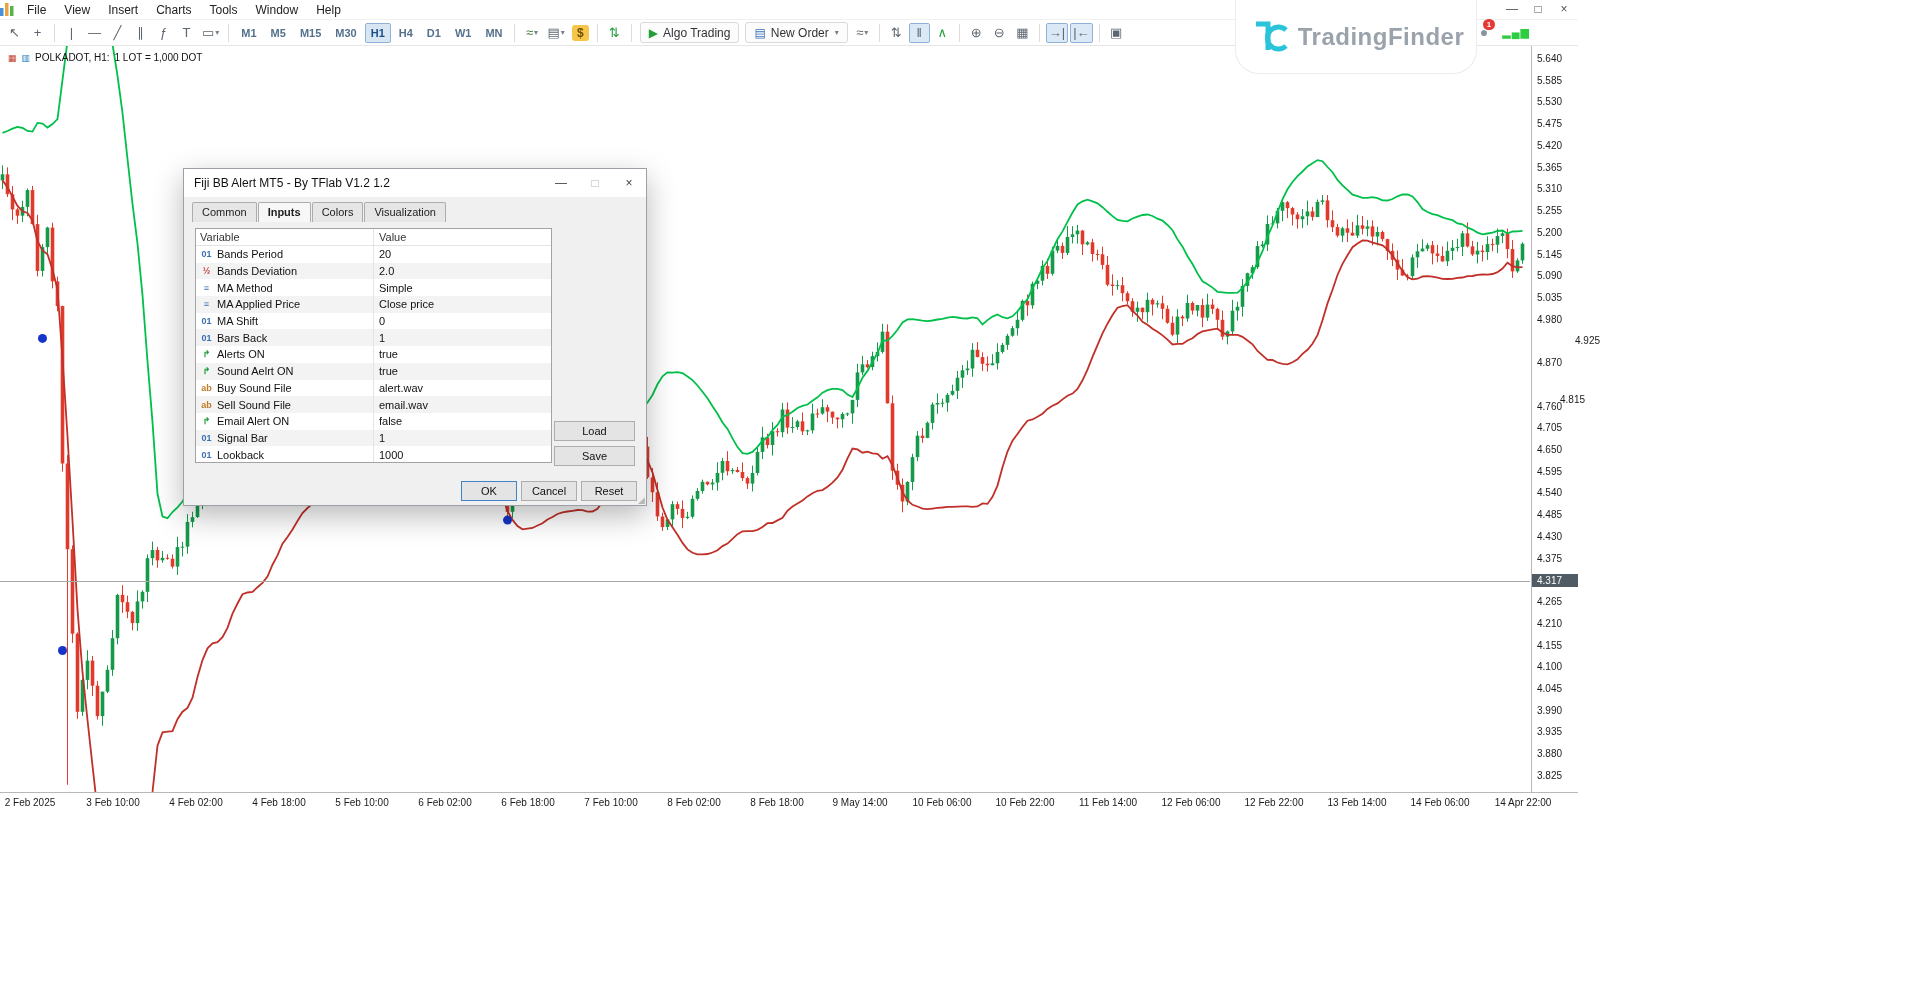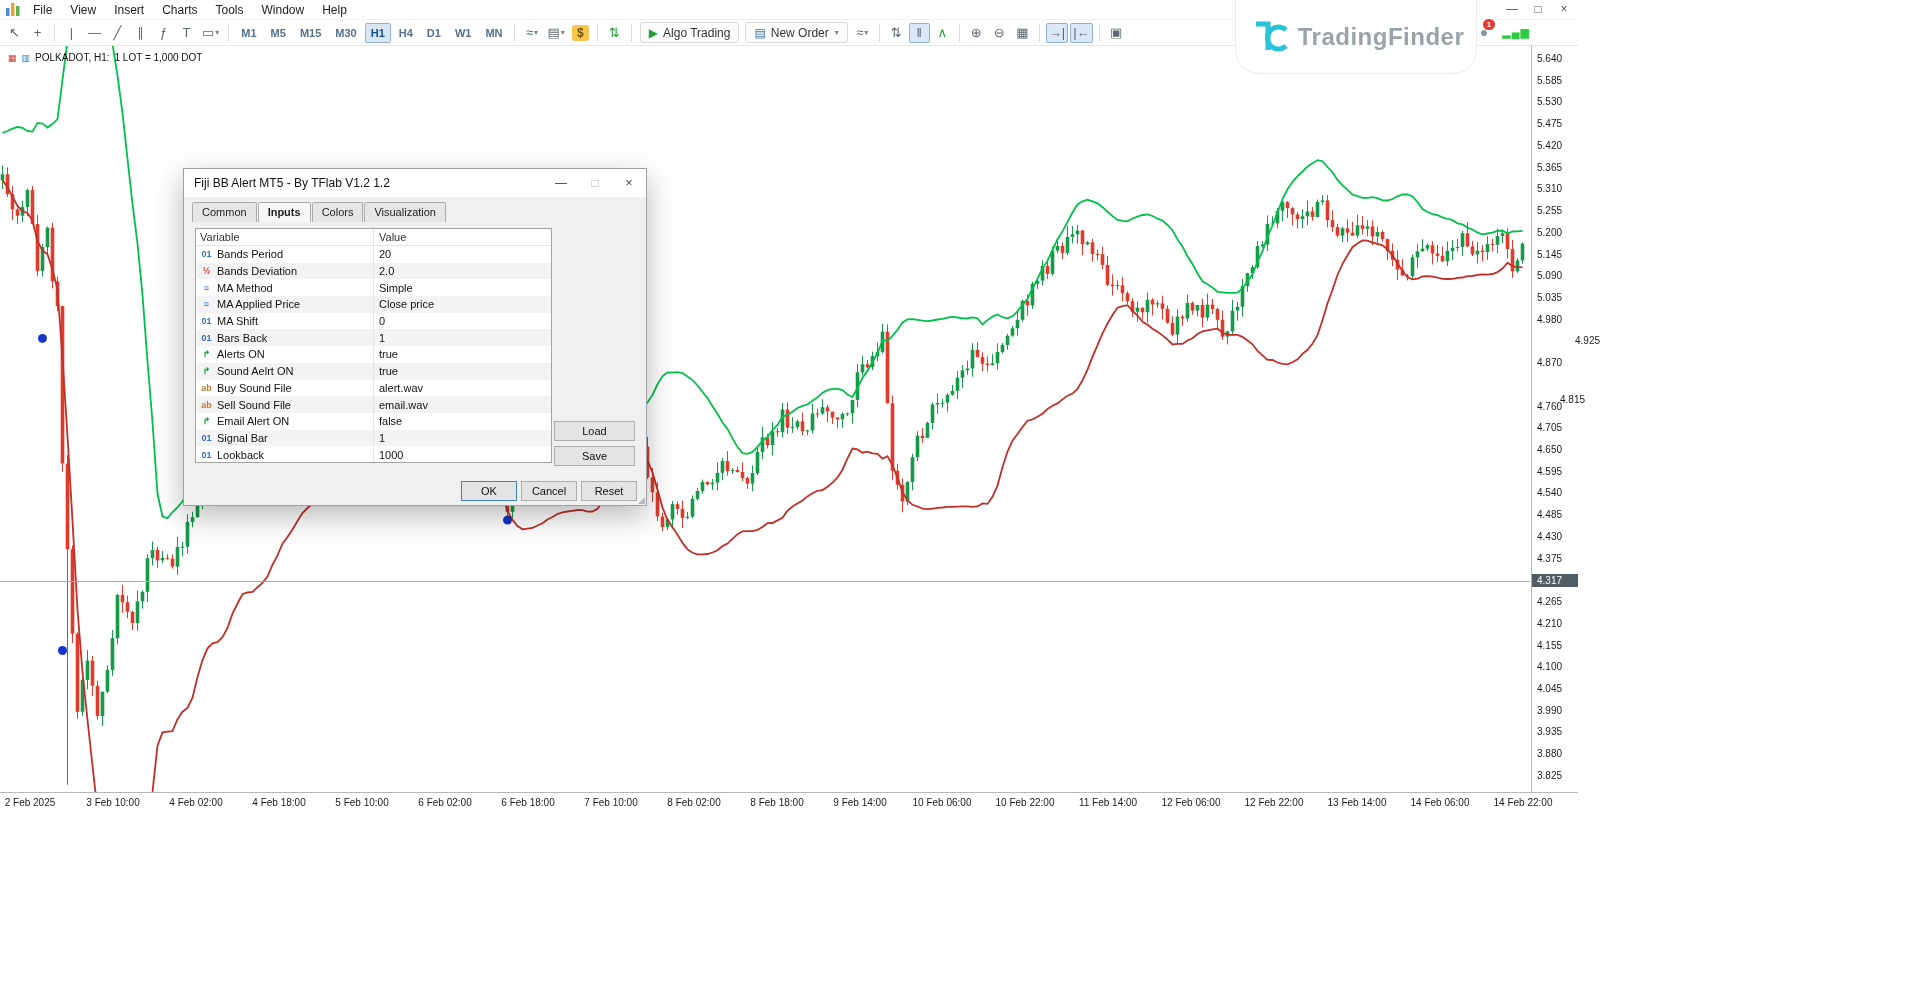--- a/index.html
+++ b/index.html
@@ -5,21 +5,21 @@
   * { box-sizing: border-box; margin: 0; padding: 0; }
   body {
     width: 1919px; height: 996px; background: #ffffff;
     font-family: "Liberation Sans", sans-serif; cursor: default;
     -webkit-font-smoothing: antialiased; overflow: hidden;
   }
   .app { position: relative; width: 1578px; height: 814px; background: #fff; }
 
   
   .menubar { position: relative; height: 20px; display: flex; align-items: center;
-    padding-left: 6px; font-size: 12px; color: #222; border-bottom: 1px solid #f0f0f0; }
+    font-size: 12px; color: #222; border-bottom: 1px solid #f0f0f0; }
   .menu-item { padding: 2px 9px; }
   .logo { display: inline-flex; margin-right: 4px; }
   .win-controls { position: absolute; right: 6px; top: 1px; display: flex; gap: 10px;
     color: #555; font-size: 12px; line-height: 16px; }
   .wc-btn { width: 16px; text-align: center; }
 
   
   .toolbar { height: 26px; display: flex; align-items: center; padding-left: 4px;
     gap: 2px; border-bottom: 1px solid #e6e6e6; }
   .tbi { min-width: 21px; height: 20px; display: inline-flex; align-items: center;
@@ -901,29 +901,29 @@
         <div class="time-label" style="left: 30px;">2 Feb 2025</div>
         <div class="time-label" style="left: 113px;">3 Feb 10:00</div>
         <div class="time-label" style="left: 196px;">4 Feb 02:00</div>
         <div class="time-label" style="left: 279px;">4 Feb 18:00</div>
         <div class="time-label" style="left: 362px;">5 Feb 10:00</div>
         <div class="time-label" style="left: 445px;">6 Feb 02:00</div>
         <div class="time-label" style="left: 528px;">6 Feb 18:00</div>
         <div class="time-label" style="left: 611px;">7 Feb 10:00</div>
         <div class="time-label" style="left: 694px;">8 Feb 02:00</div>
         <div class="time-label" style="left: 777px;">8 Feb 18:00</div>
-        <div class="time-label" style="left: 860px;">9 Feb 14:00</div>
+        <div class="time-label" style="left: 860px;">9 May 14:00</div>
         <div class="time-label" style="left: 942px;">10 Feb 06:00</div>
         <div class="time-label" style="left: 1025px;">10 Feb 22:00</div>
         <div class="time-label" style="left: 1108px;">11 Feb 14:00</div>
         <div class="time-label" style="left: 1191px;">12 Feb 06:00</div>
         <div class="time-label" style="left: 1274px;">12 Feb 22:00</div>
         <div class="time-label" style="left: 1357px;">13 Feb 14:00</div>
         <div class="time-label" style="left: 1440px;">14 Feb 06:00</div>
-        <div class="time-label" style="left: 1523px;">14 Feb 22:00</div>
+        <div class="time-label" style="left: 1523px;">14 Apr 22:00</div>
       </div>
   </div>
 
   <div class="watermark">
     <svg width="42" height="38" viewBox="0 0 42 38">
       <path d="M8 6 L20 6 L20 32" fill="none" stroke="#29c4d9" stroke-width="5"></path>
       <path d="M38 12 A 11 11 0 1 0 38 28" fill="none" stroke="#29c4d9" stroke-width="5"></path>
     </svg>
     <span class="wm-text">TradingFinder</span>
   </div>

